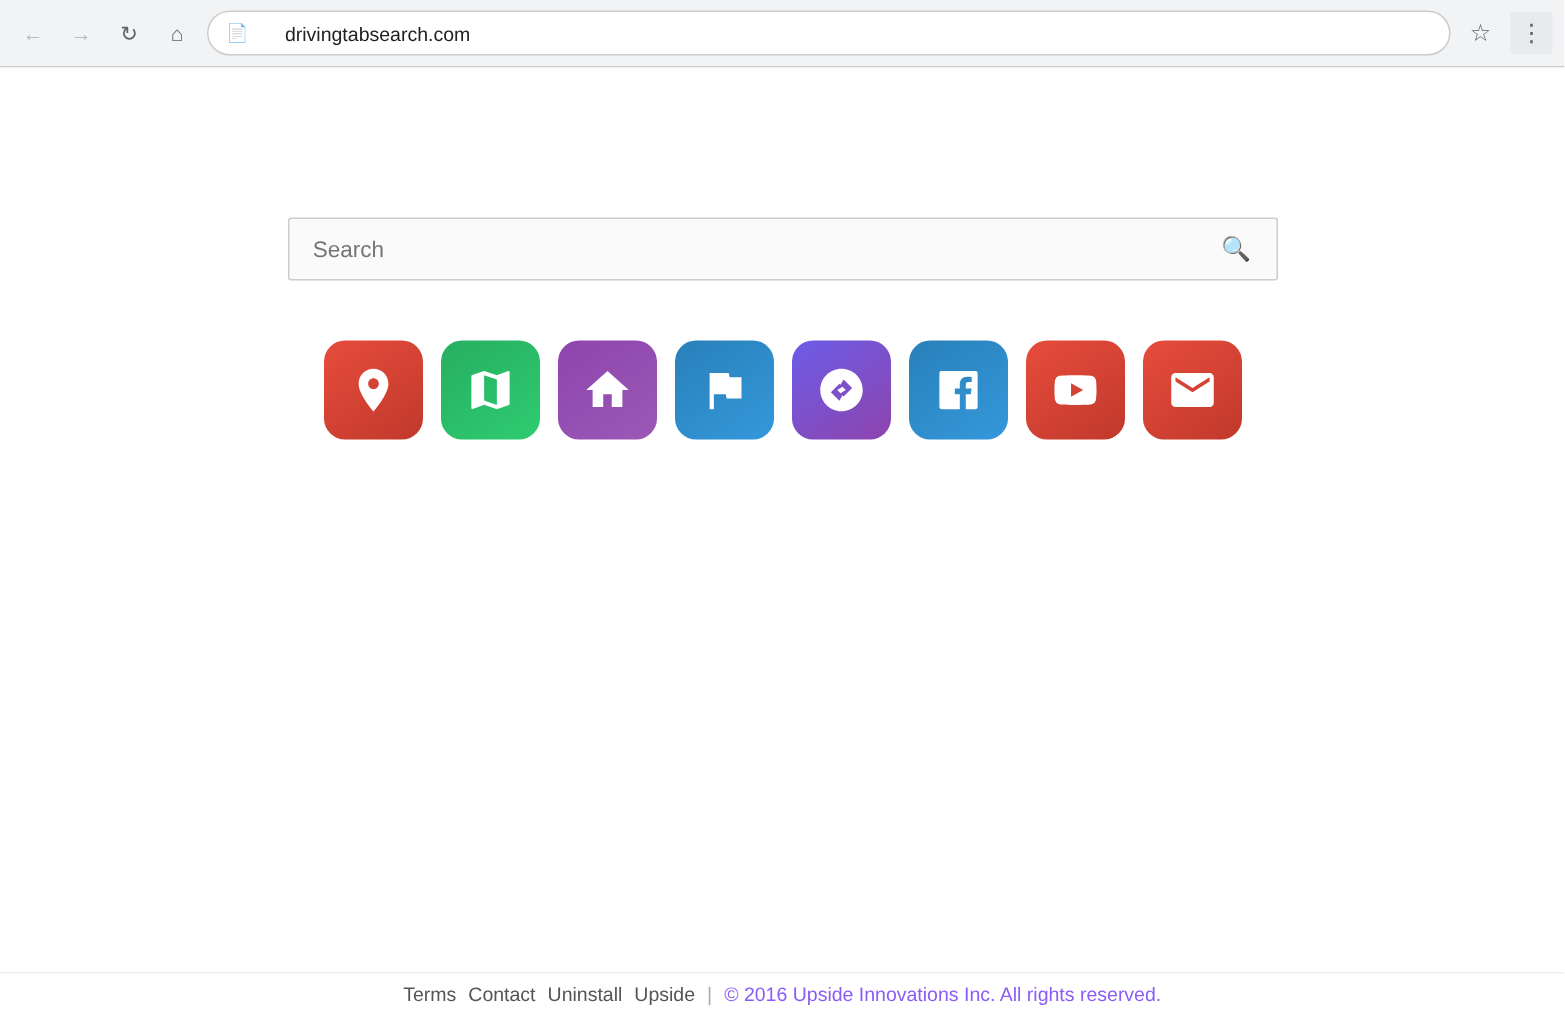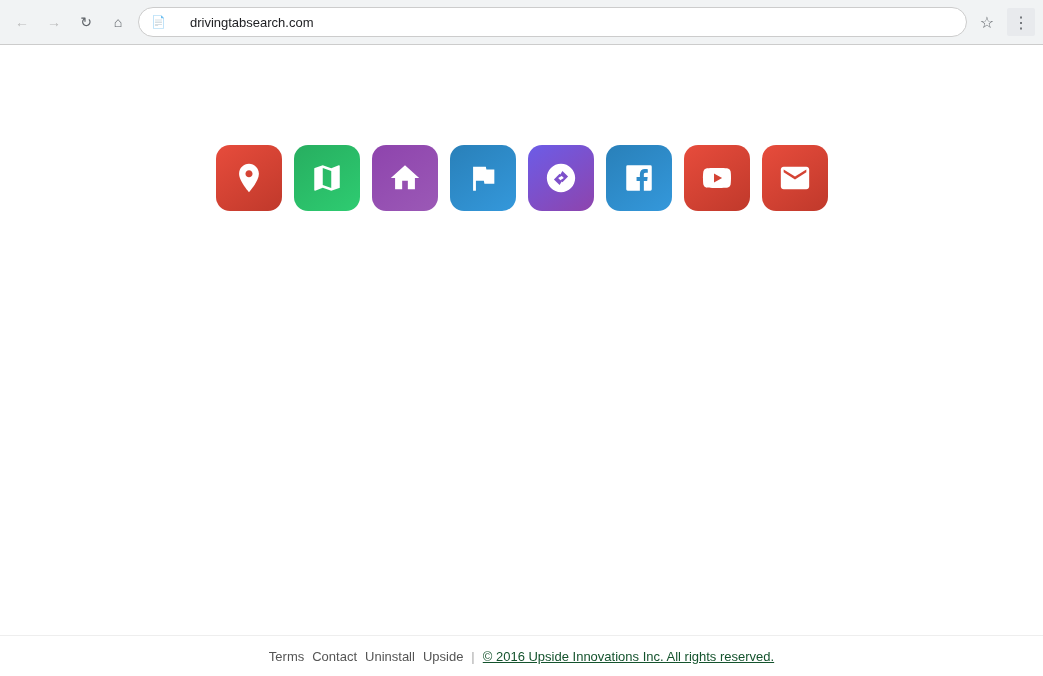--- a/index.html
+++ b/index.html
@@ -178,21 +178,21 @@
     .icon-facebook { background: linear-gradient(145deg, #2980b9, #3498db); }
     .icon-youtube { background: linear-gradient(145deg, #e74c3c, #c0392b); }
     .icon-mail { background: linear-gradient(145deg, #e74c3c, #c0392b); }
 
     
     .footer {
       position: absolute;
       bottom: 0;
       left: 0;
       right: 0;
-      height: 41px;
+      height: 28px;
       display: flex;
       align-items: center;
       justify-content: center;
       gap: 8px;
       font-size: 13px;
       color: #555;
       border-top: 1px solid #eee;
       background: #fff;
     }
 
@@ -200,22 +200,21 @@
       color: #555;
       text-decoration: none;
       cursor: pointer;
     }
 
     .footer-divider {
       color: #aaa;
     }
 
     .footer-copyright {
-      color: #14532d;
-      text-decoration: underline;
+      color: #8b5cf6;
     }
   </style>
 </head>
 <body>
 
 <div class="browser-chrome">
   <div class="browser-toolbar">
     <div class="nav-buttons">
       <button class="nav-btn disabled" title="Back">←</button>
       <button class="nav-btn disabled" title="Forward">→</button>
@@ -226,20 +225,26 @@
       <span class="address-bar-icon">📄</span>
       <span class="address-bar-url">drivingtabsearch.com</span>
     </div>
     <div class="star-btn">☆</div>
     <div class="overflow-btn">⋮</div>
   </div>
 </div>
 
 <div class="page-content">
 
+  <div class="search-container">
+    <div class="search-box">
+      <input class="search-input" type="text" placeholder="Search" style="">
+      <span class="search-icon">🔍</span>
+    </div>
+  </div>
 
   <div class="app-icons">
 
     <div class="app-icon icon-maps-pin" title="Maps">
       <svg viewBox="0 0 24 24">
         <path d="M12 2C8.13 2 5 5.13 5 9c0 5.25 7 13 7 13s7-7.75 7-13c0-3.87-3.13-7-7-7zm0 9.5c-1.38 0-2.5-1.12-2.5-2.5s1.12-2.5 2.5-2.5 2.5 1.12 2.5 2.5-1.12 2.5-2.5 2.5z"></path>
       </svg>
     </div>
 
     <div class="app-icon icon-maps-grid" title="Maps Grid">

